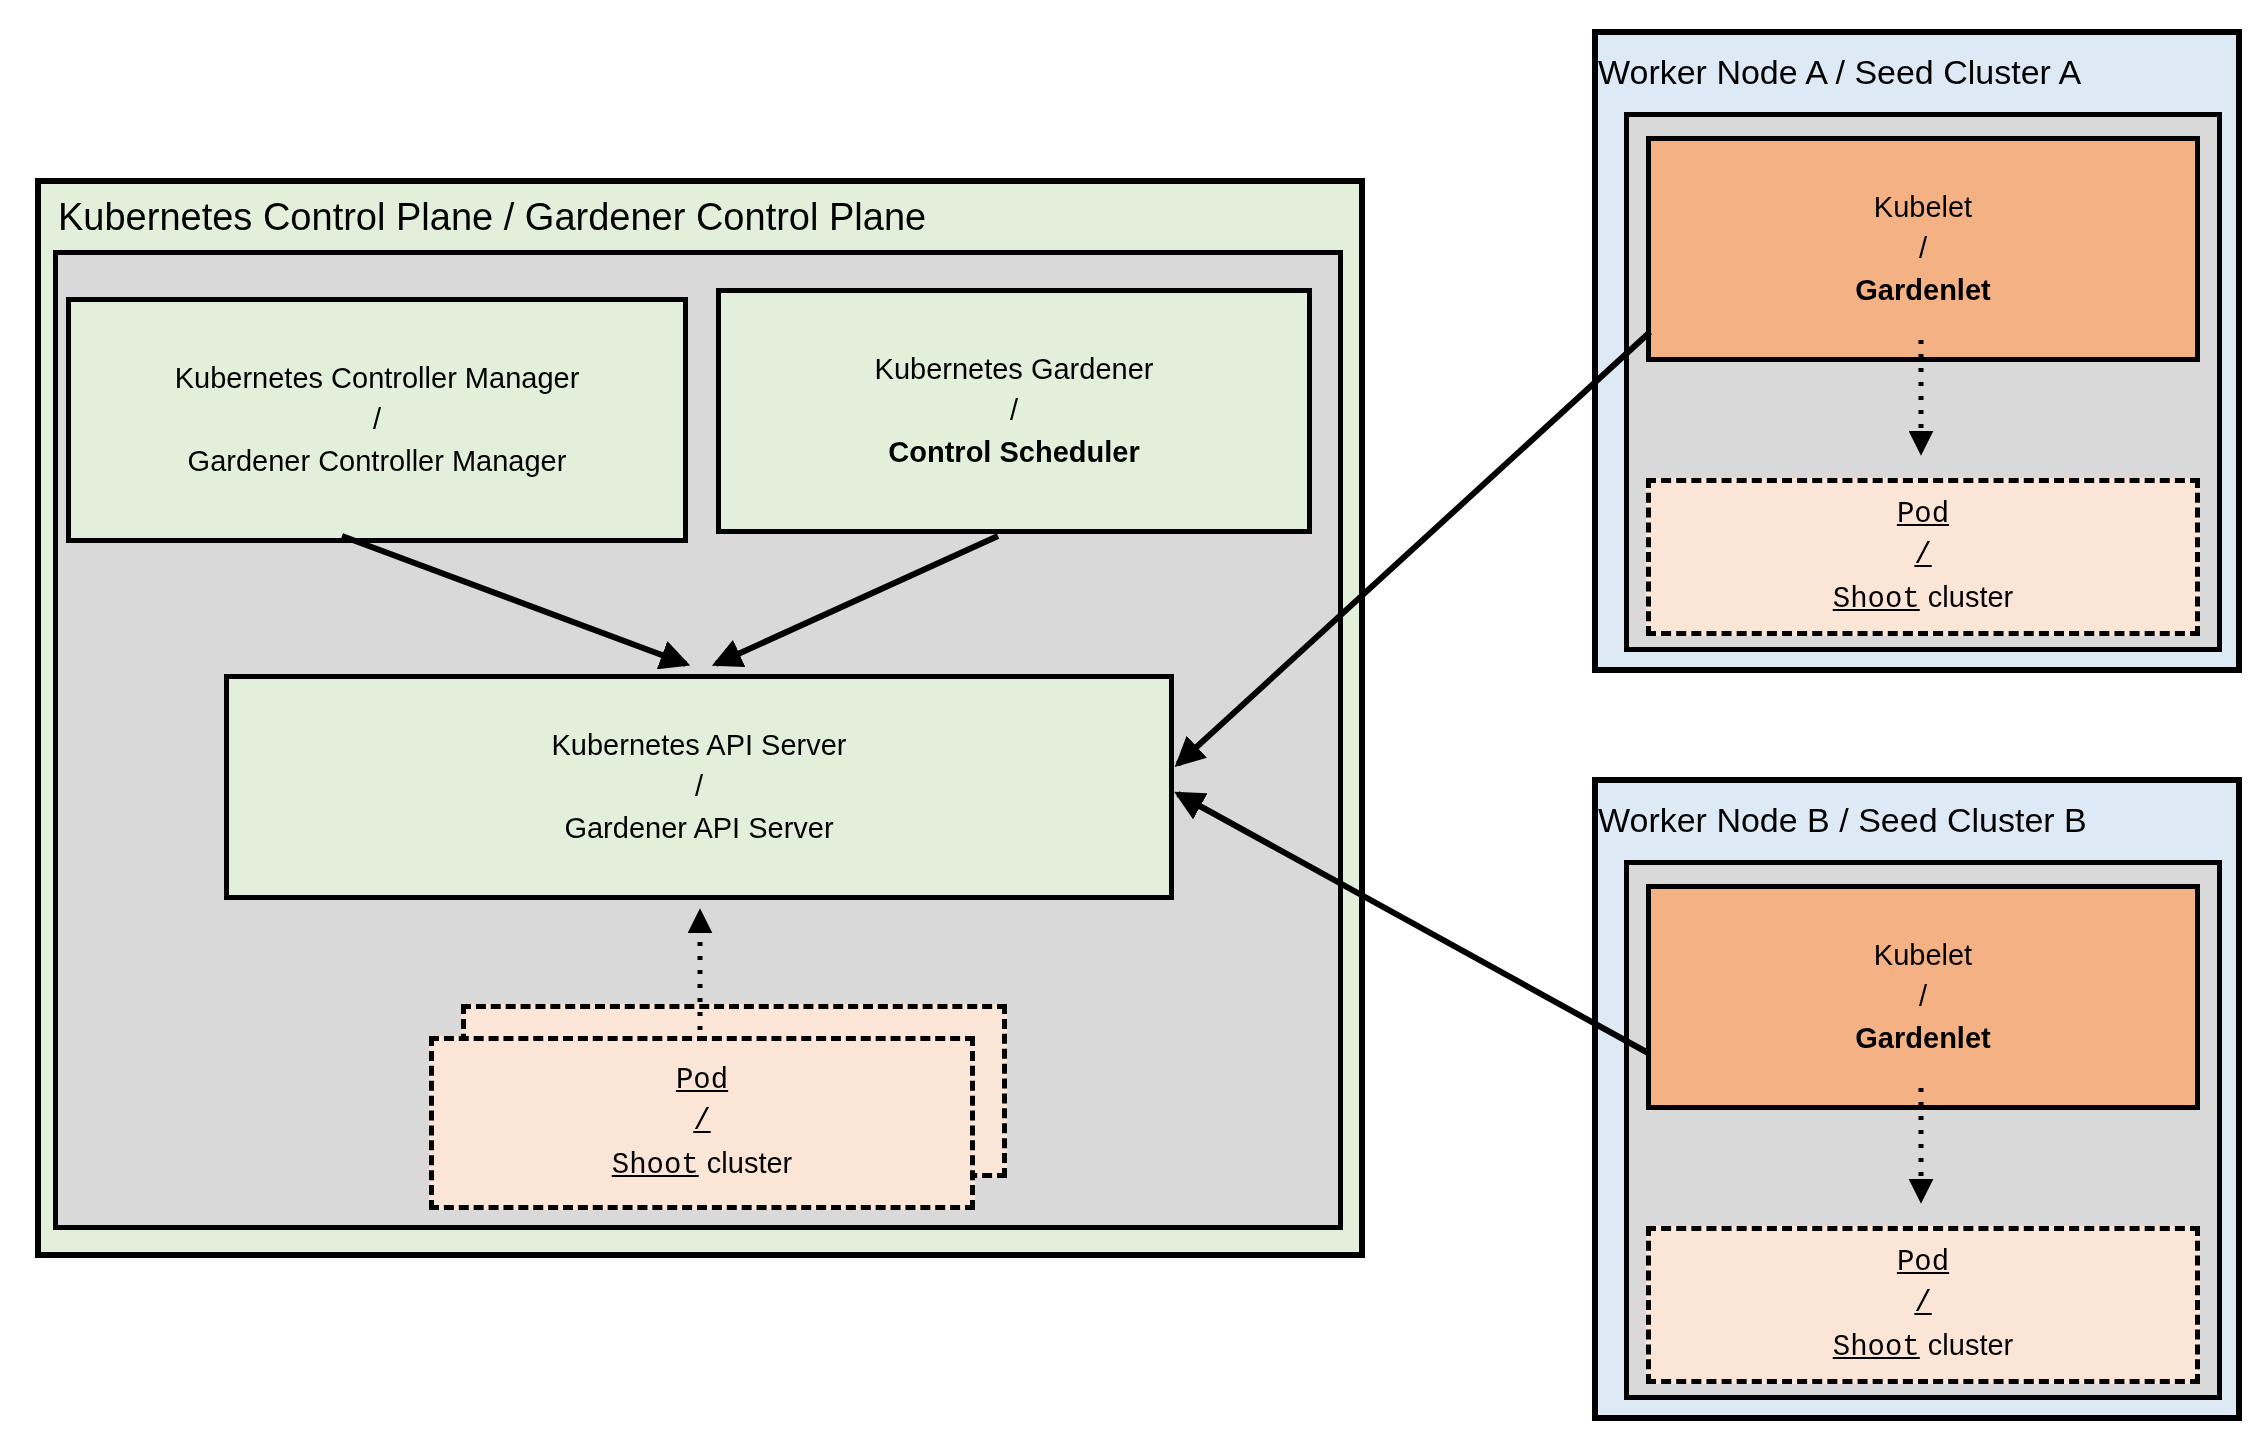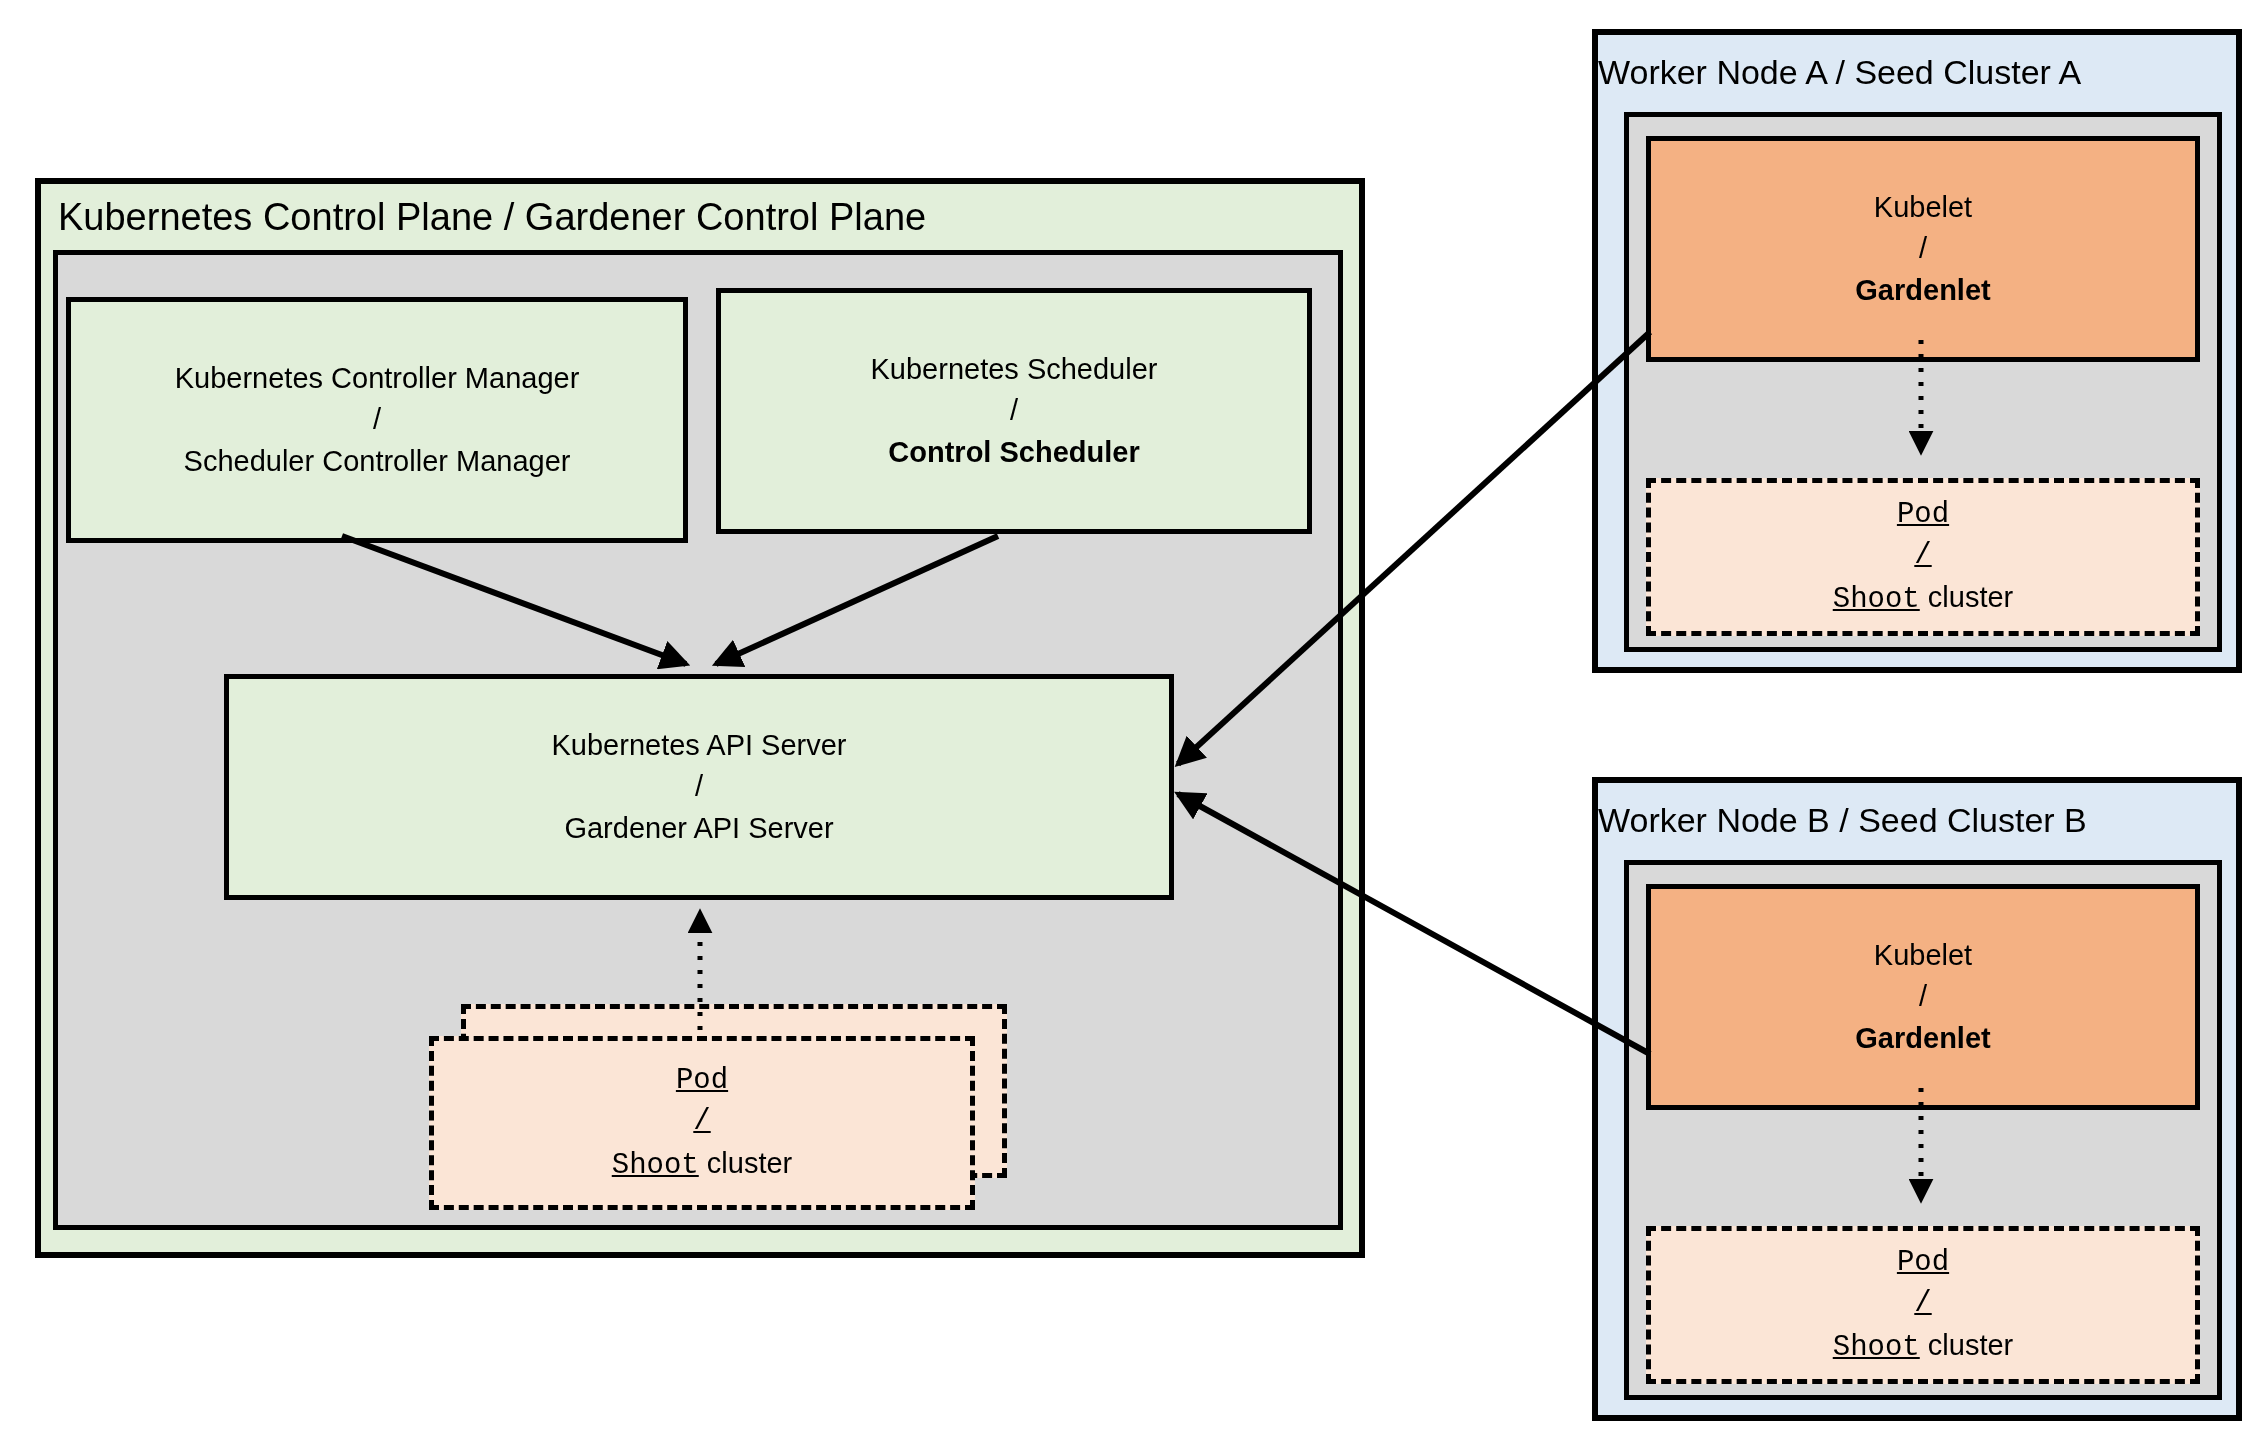--- a/index.html
+++ b/index.html
@@ -31,25 +31,25 @@
 <div id="canvas">
 
   <div class="box outer green" style="left:35px; top:178px; width:1330px; height:1080px;">
     <div class="main-title">Kubernetes Control Plane / Gardener Control Plane</div>
 
     <div class="box gray" style="left:12px; top:66px; width:1290px; height:980px;">
 
       <div class="box green center-text" style="left:8px; top:42px; width:622px; height:246px;">
         <div class="node-line">Kubernetes Controller Manager</div>
         <div class="node-line">/</div>
-        <div class="node-line">Scheduler Controller Manager</div>
+        <div class="node-line">Gardener Controller Manager</div>
       </div>
 
       <div class="box green center-text" style="left:658px; top:33px; width:596px; height:246px;">
-        <div class="node-line">Kubernetes Scheduler</div>
+        <div class="node-line">Kubernetes Gardener</div>
         <div class="node-line">/</div>
         <div class="node-line bold">Control Scheduler</div>
       </div>
 
       <div class="box green center-text" style="left:166px; top:419px; width:950px; height:226px;">
         <div class="node-line">Kubernetes API Server</div>
         <div class="node-line">/</div>
         <div class="node-line">Gardener API Server</div>
       </div>
 

